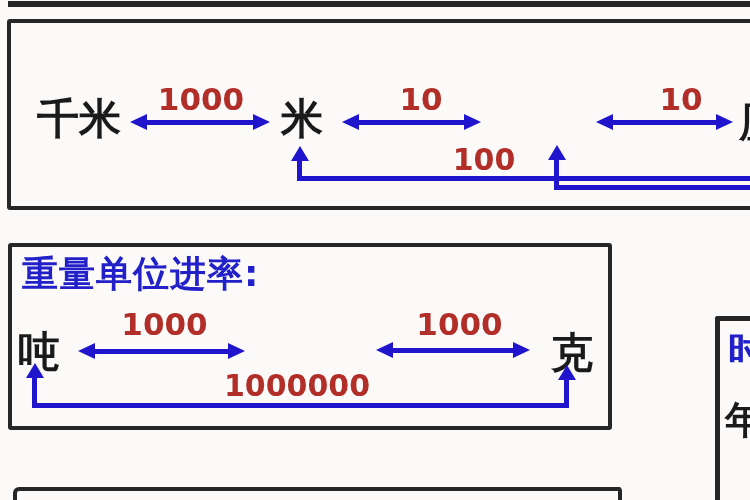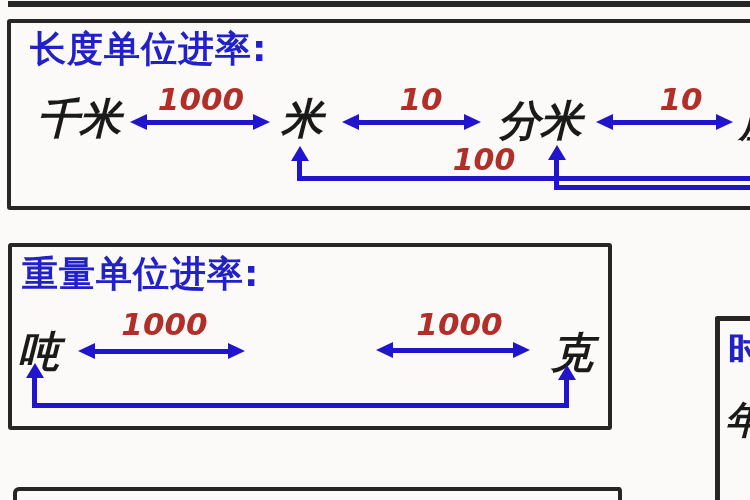--- a/index.html
+++ b/index.html
@@ -15,24 +15,24 @@
   .canvas{
     position:relative;width:750px;height:500px;overflow:hidden;
     background:var(--bg);
   }
   .box{position:absolute;box-sizing:border-box;border:4px solid var(--border);background:transparent;}
   .box-title{
     position:absolute;color:var(--blue);font-weight:bold;font-size:36px;line-height:1;
     letter-spacing:1px;white-space:nowrap;
   }
   .unit{
-    position:absolute;color:var(--ink);font-weight:bold;font-size:42px;line-height:1;white-space:nowrap;font-style:italic;
+    position:absolute;color:var(--ink);font-weight:bold;font-size:42px;line-height:1;white-space:nowrap;
   }
   .rate{
-    position:absolute;color:var(--red);font-weight:bold;font-size:31px;line-height:1;text-align:center;white-space:nowrap;font-style:italic;
+    position:absolute;color:var(--red);font-weight:bold;font-size:31px;line-height:1;text-align:center;white-space:nowrap;
   }
   .rate.small{font-size:30px;}
   
   .darrow{position:absolute;height:17px;}
   .darrow .bar{position:absolute;left:11px;right:11px;top:6px;height:5px;background:var(--arrow);}
   .darrow .head{position:absolute;top:0;width:0;height:0;border-top:8px solid transparent;border-bottom:8px solid transparent;}
   .darrow .head-l{left:0;border-right:17px solid var(--arrow);}
   .darrow .head-r{right:0;border-left:17px solid var(--arrow);}
   
   .uphead{position:absolute;width:0;height:0;border-left:9px solid transparent;border-right:9px solid transparent;border-bottom:15px solid var(--arrow);}
@@ -42,25 +42,23 @@
 </style>
 </head>
 <body>
 
 <div class="canvas">
 
   <div class="strip" style="left:8px;top:1px;width:742px;height:6px;"></div>
 
   <div class="box" style="left:7px;top:19px;width:756px;height:191px;border-radius:3px;">
 
-    <div class="box-title" style="left:19px;top:8px;">长度单位进率:</div>
 
     <span class="unit" style="left:26px;top:75px;">千米</span>
     <span class="unit" style="left:270px;top:75px;">米</span>
-    <span class="unit" style="left:487px;top:77px;">分米</span>
     <span class="unit" style="left:728px;top:79px;">厘</span>
 
     <div class="rate" style="left:145px;top:61px;width:90px;">1000</div>
     <div class="rate" style="left:365px;top:61px;width:90px;">10</div>
     <div class="rate" style="left:625px;top:61px;width:90px;">10</div>
 
     <div class="darrow" style="left:119px;top:91px;width:140px;">
       <i class="bar"></i>
         <i class="head head-l"></i>
         <i class="head head-r"></i>
@@ -105,20 +103,21 @@
       <i class="bar"></i>
         <i class="head head-l"></i>
         <i class="head head-r"></i>
     </div>
 
     <div class="uphead" style="left:14px;top:116px;"></div>
     <div class="vline" style="left:20px;top:130px;height:31px;"></div>
     <div class="hline" style="left:20px;top:156px;width:537px;"></div>
     <div class="vline" style="left:552px;top:132px;height:29px;"></div>
     <div class="uphead" style="left:546px;top:118px;"></div>
+    <div class="rate small" style="left:185px;top:124px;width:200px;">1000000</div>
   </div>
 
   <div class="box" style="left:715px;top:316px;width:40px;height:190px;border-right:none;border-bottom:none;border-width:5px;border-radius:3px 0 0 0;">
     <div class="box-title" style="left:8px;top:10px;font-size:38px;">时</div>
     <span class="unit" style="left:5px;top:80px;font-size:38px;">年</span>
   </div>
 
   <div class="box" style="left:13px;top:487px;width:609px;height:18px;border-bottom:none;border-radius:6px 4px 0 0;"></div>
 
 </div>

